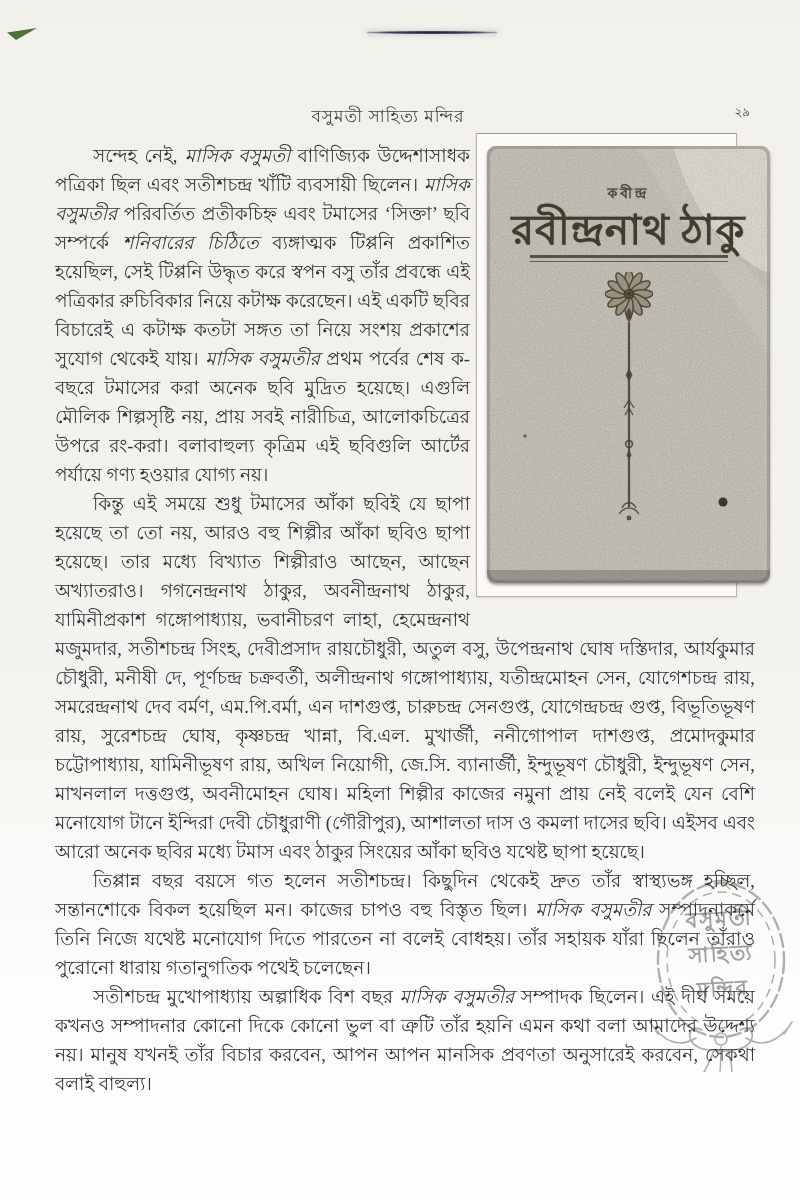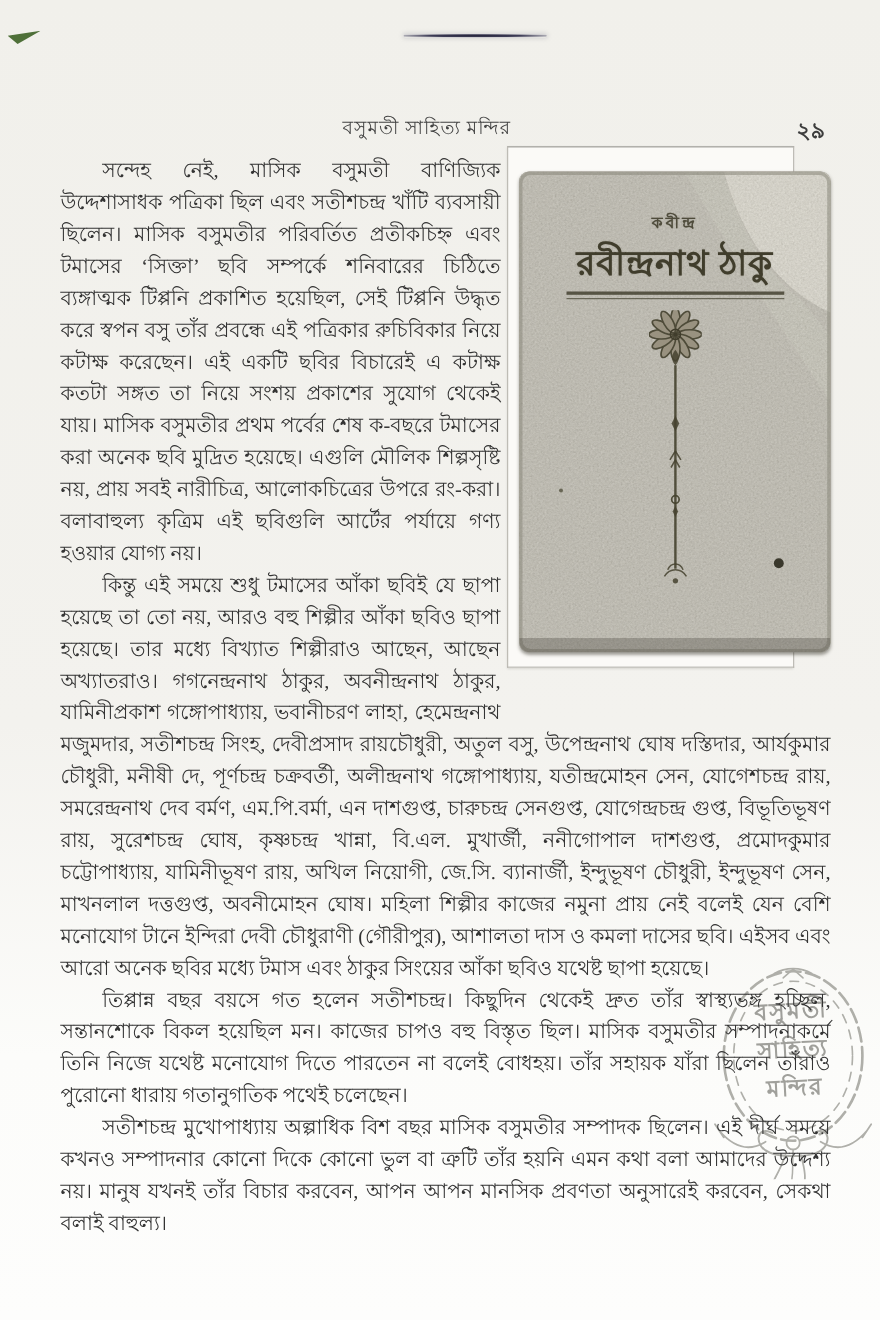--- a/index.html
+++ b/index.html
@@ -23,56 +23,56 @@
     background:linear-gradient(115deg,#8bb468 0%,#4f7039 45%,#20301а 80%,#1c2a14 100%);
     background-color:#4f7039;
   }
   
   .running-title{
     position:absolute;top:103px;left:0;width:100%;text-align:center;
     transform:translateX(-12px);
     font-size:17px;letter-spacing:1px;color:#424242;
   }
   .page-number{
-    position:absolute;top:103px;right:50px;font-size:20px;color:#3c3c3c;font-weight:bold;
+    position:absolute;top:103px;right:50px;font-size:12px;color:#3c3c3c;
   }
   
   .content{
     position:absolute;top:142px;left:55px;width:700px;z-index:2;
     font-size:18.5px;line-height:29px;text-align:justify;color:#333;
   }
   .content p{margin:0;text-indent:38px;}
-  .em{}
+  .em{font-style:italic;}
   
   .cover-figure{
     float:right;
     width:261px;
-    margin:-9px 33px 32px 6px;
-    padding:22px 10px 13px;
+    margin:-9px 18px 32px 6px;
+    padding:12px 10px 13px;
     box-sizing:border-box;
     background:#fbfaf7;
     border:1px solid #b7b5ae;
     border-top-color:#96958f;
     box-shadow:0 1px 2px rgba(90,90,80,.18);
   }
   .cover{
     position:relative;width:283px;height:437px;border-radius:9px;overflow:hidden;
     background:#a39f93;
     box-shadow:inset 0 0 20px rgba(55,53,42,.38), 0 2px 3px rgba(50,48,38,.45);
   }
   .cover-bg{position:absolute;left:0;top:0;z-index:1;}
   .cover-content{
     position:absolute;inset:0;z-index:2;text-align:center;color:#403d2c;
   }
   .cover-epithet{
     margin-top:33px;font-size:14px;font-weight:bold;letter-spacing:3px;opacity:.88;
     text-shadow:0 0 1px rgba(64,61,44,.5);
   }
   .cover-title{
-    margin-top:4px;font-size:31px;font-weight:bold;letter-spacing:1px;line-height:36px;
+    margin-top:4px;font-size:41px;font-weight:bold;letter-spacing:1px;line-height:36px;
     text-shadow:0 0 1px rgba(64,61,44,.45);
   }
   .title-rule{
     width:198px;height:3px;margin:7px auto 0;
     border-top:3px solid rgba(64,61,44,.82);
     border-bottom:1px solid rgba(64,61,44,.75);
   }
   .flower-wrap{display:block;margin:10px auto 0;}
   .imprint{
     position:absolute;left:0;right:0;bottom:36px;

